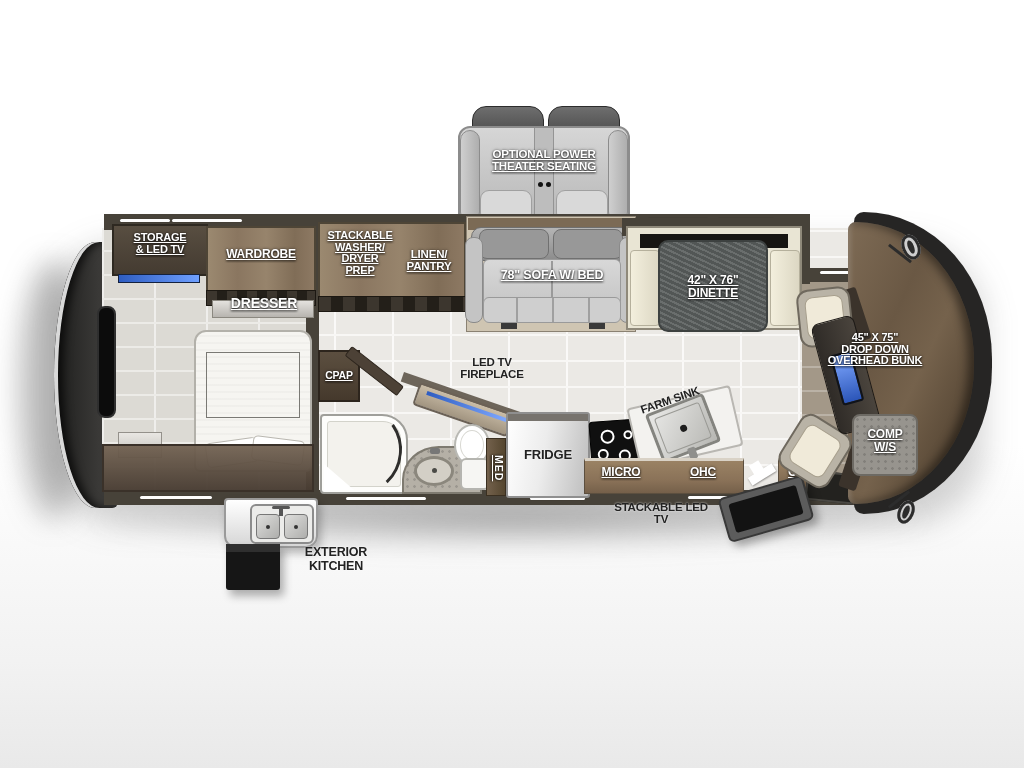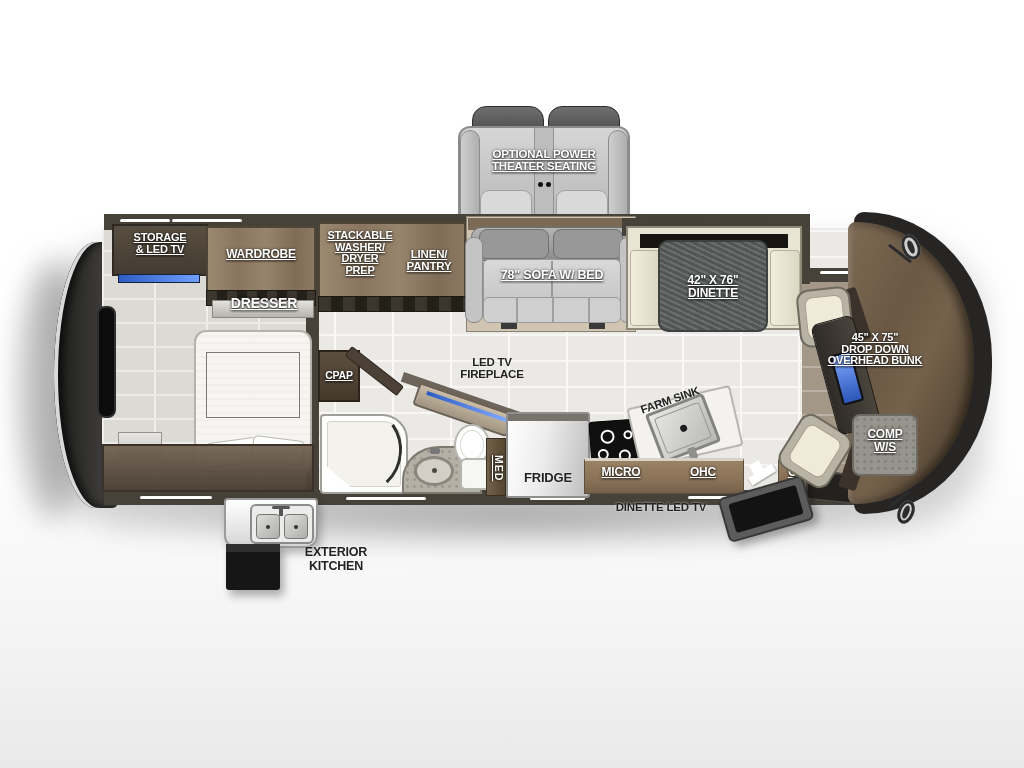--- a/index.html
+++ b/index.html
@@ -157,21 +157,21 @@
   <div class="abs" style="left:454px;top:424px;width:36px;height:42px;border-radius:50%;background:#ffffff;border:2px solid #b9b9b4;"></div>
   <div class="abs" style="left:460px;top:430px;width:24px;height:30px;border-radius:50%;border:1px solid #d8d8d2;"></div>
   <div class="abs" style="left:460px;top:458px;width:30px;height:32px;background:#f6f6f3;border:2px solid #b5b5b0;border-radius:6px;"></div>
 
   <div class="abs" style="left:486px;top:438px;width:20px;height:58px;background:linear-gradient(90deg,#73614c,#55462f);border:1px solid #3a2f20;"></div>
   <div class="abs lw" style="left:488px;top:442px;width:16px;height:52px;font-size:10.5px;writing-mode:vertical-rl;letter-spacing:1px;line-height:1;">MED</div>
 
   <div class="abs" style="left:506px;top:412px;width:84px;height:86px;background:linear-gradient(100deg,#ffffff 0%,#ececec 45%,#bdbdbd 100%);border:2px solid #8f8f8f;border-radius:3px;">
     <div class="abs" style="left:0;top:0;width:80px;height:7px;background:#77736d;"></div>
   </div>
-  <div class="abs ld" style="left:508px;top:448px;width:80px;font-size:13px;margin-top:23px;">FRIDGE</div>
+  <div class="abs ld" style="left:508px;top:448px;width:80px;font-size:13px;">FRIDGE</div>
 
   <div class="abs" style="left:590px;top:420px;width:54px;height:46px;background:#101010;border-radius:4px;transform:rotate(-4deg);border:1px solid #000;">
     <div class="burner" style="left:10px;top:8px;width:14px;height:14px;"></div>
     <div class="burner" style="left:6px;top:27px;width:11px;height:11px;"></div>
     <div class="burner" style="left:27px;top:29px;width:12px;height:12px;"></div>
     <div class="burner" style="left:33px;top:10px;width:9px;height:9px;"></div>
   </div>
 
   <div class="abs" style="left:632px;top:396px;width:106px;height:62px;background:#f3f2ef;border:2px solid #b9b7b2;border-radius:4px;transform:rotate(-13deg);"></div>
   <div class="abs" style="left:652px;top:402px;width:62px;height:52px;background:linear-gradient(135deg,#e8e8e6,#b7b7b3);border:3px solid #84847f;border-radius:4px;transform:rotate(-21deg);">
@@ -185,21 +185,21 @@
               background:linear-gradient(180deg,#9a8264 0%,#8a7258 60%,#75604a 100%);"></div>
   <div class="abs lw" style="left:590px;top:466px;width:62px;font-size:12px;">MICRO</div>
   <div class="abs lw" style="left:678px;top:466px;width:50px;font-size:12px;">OHC</div>
 
   <div class="abs" style="left:748px;top:470px;width:28px;height:9px;background:#fff;transform:rotate(-32deg);box-shadow:0 1px 2px rgba(0,0,0,.4);"></div>
   <div class="abs" style="left:752px;top:462px;width:11px;height:15px;background:#fff;transform:rotate(-32deg);"></div>
   <div class="abs" style="left:778px;top:458px;width:46px;height:36px;border:1px solid #5c4f3f;border-top:3px solid #d9d2c6;background:linear-gradient(180deg,#9a8264,#75604a);"></div>
   <div class="abs lw" style="left:776px;top:466px;width:50px;font-size:12px;">OHC</div>
   <div class="abs" style="left:806px;top:472px;width:48px;height:30px;background:#23221f;border:2px solid #4a4843;transform:rotate(6deg);"></div>
 
-  <div class="abs ld" style="left:606px;top:501px;width:110px;font-size:11.5px;">DINETTE LED TV</div>
+  <div class="abs ld" style="left:606px;top:501px;width:110px;font-size:11.5px;">STACKABLE LED TV</div>
   <div class="abs" style="left:722px;top:486px;width:88px;height:46px;background:#5c5c5c;border:2px solid #383838;border-radius:6px;transform:rotate(-16deg);box-shadow:4px 6px 8px rgba(0,0,0,.3);">
     <div class="abs" style="left:7px;top:6px;width:70px;height:30px;background:#131313;border-radius:3px;"></div>
   </div>
 
   <div class="abs" style="left:224px;top:498px;width:94px;height:50px;background:linear-gradient(180deg,#ffffff,#d6d6d6);border:2px solid #9a9a9a;border-radius:4px 4px 12px 12px;box-shadow:3px 5px 8px rgba(0,0,0,.25);"></div>
   <div class="abs" style="left:250px;top:504px;width:64px;height:40px;background:#ececea;border:2px solid #8c8c8c;border-radius:6px;">
     <div class="abs" style="left:4px;top:8px;width:24px;height:25px;background:linear-gradient(135deg,#dededc,#aeaeac);border:1px solid #777;border-radius:4px;"></div>
     <div class="abs" style="left:32px;top:8px;width:24px;height:25px;background:linear-gradient(135deg,#dededc,#aeaeac);border:1px solid #777;border-radius:4px;"></div>
     <div class="abs" style="left:14px;top:19px;width:4px;height:4px;background:#333;border-radius:50%;"></div>
     <div class="abs" style="left:42px;top:19px;width:4px;height:4px;background:#333;border-radius:50%;"></div>

